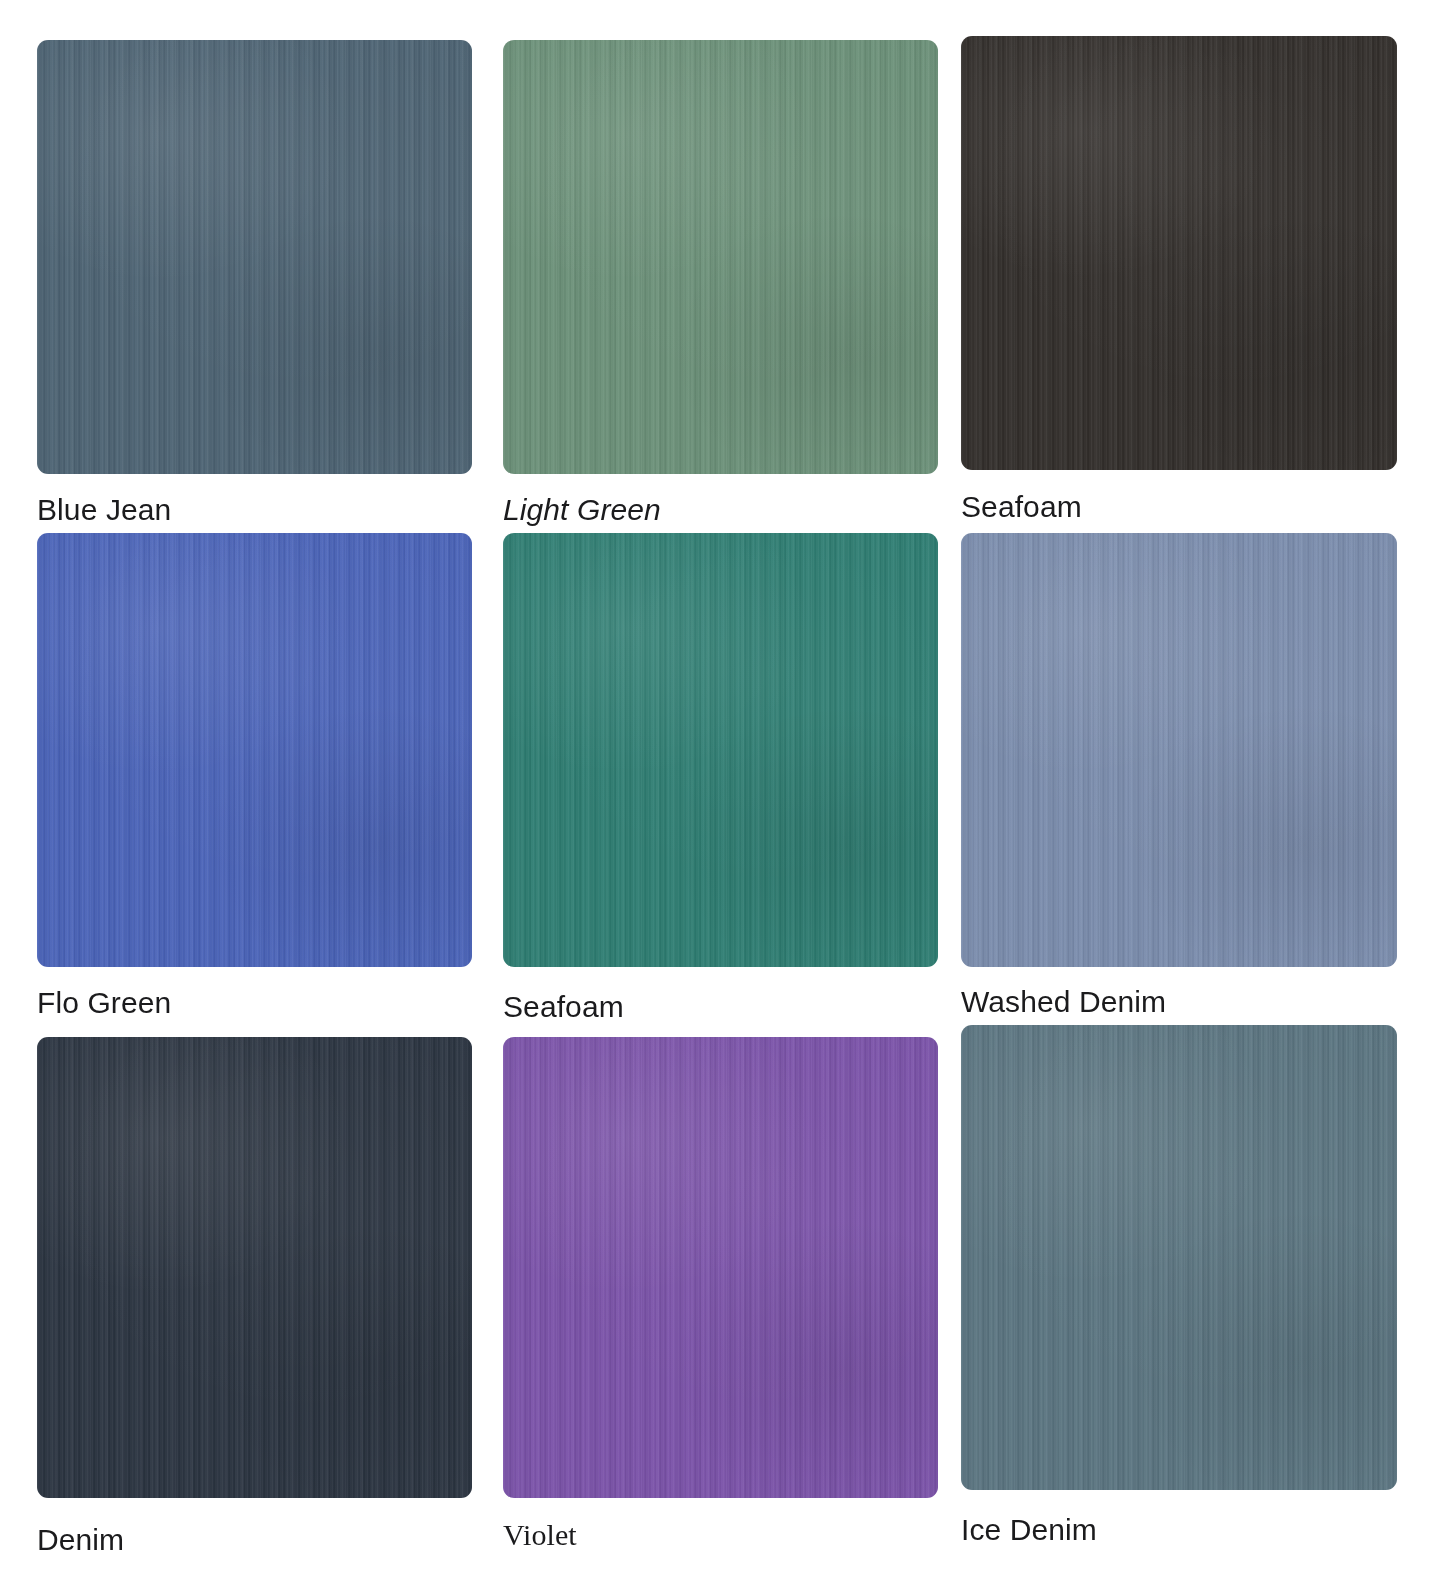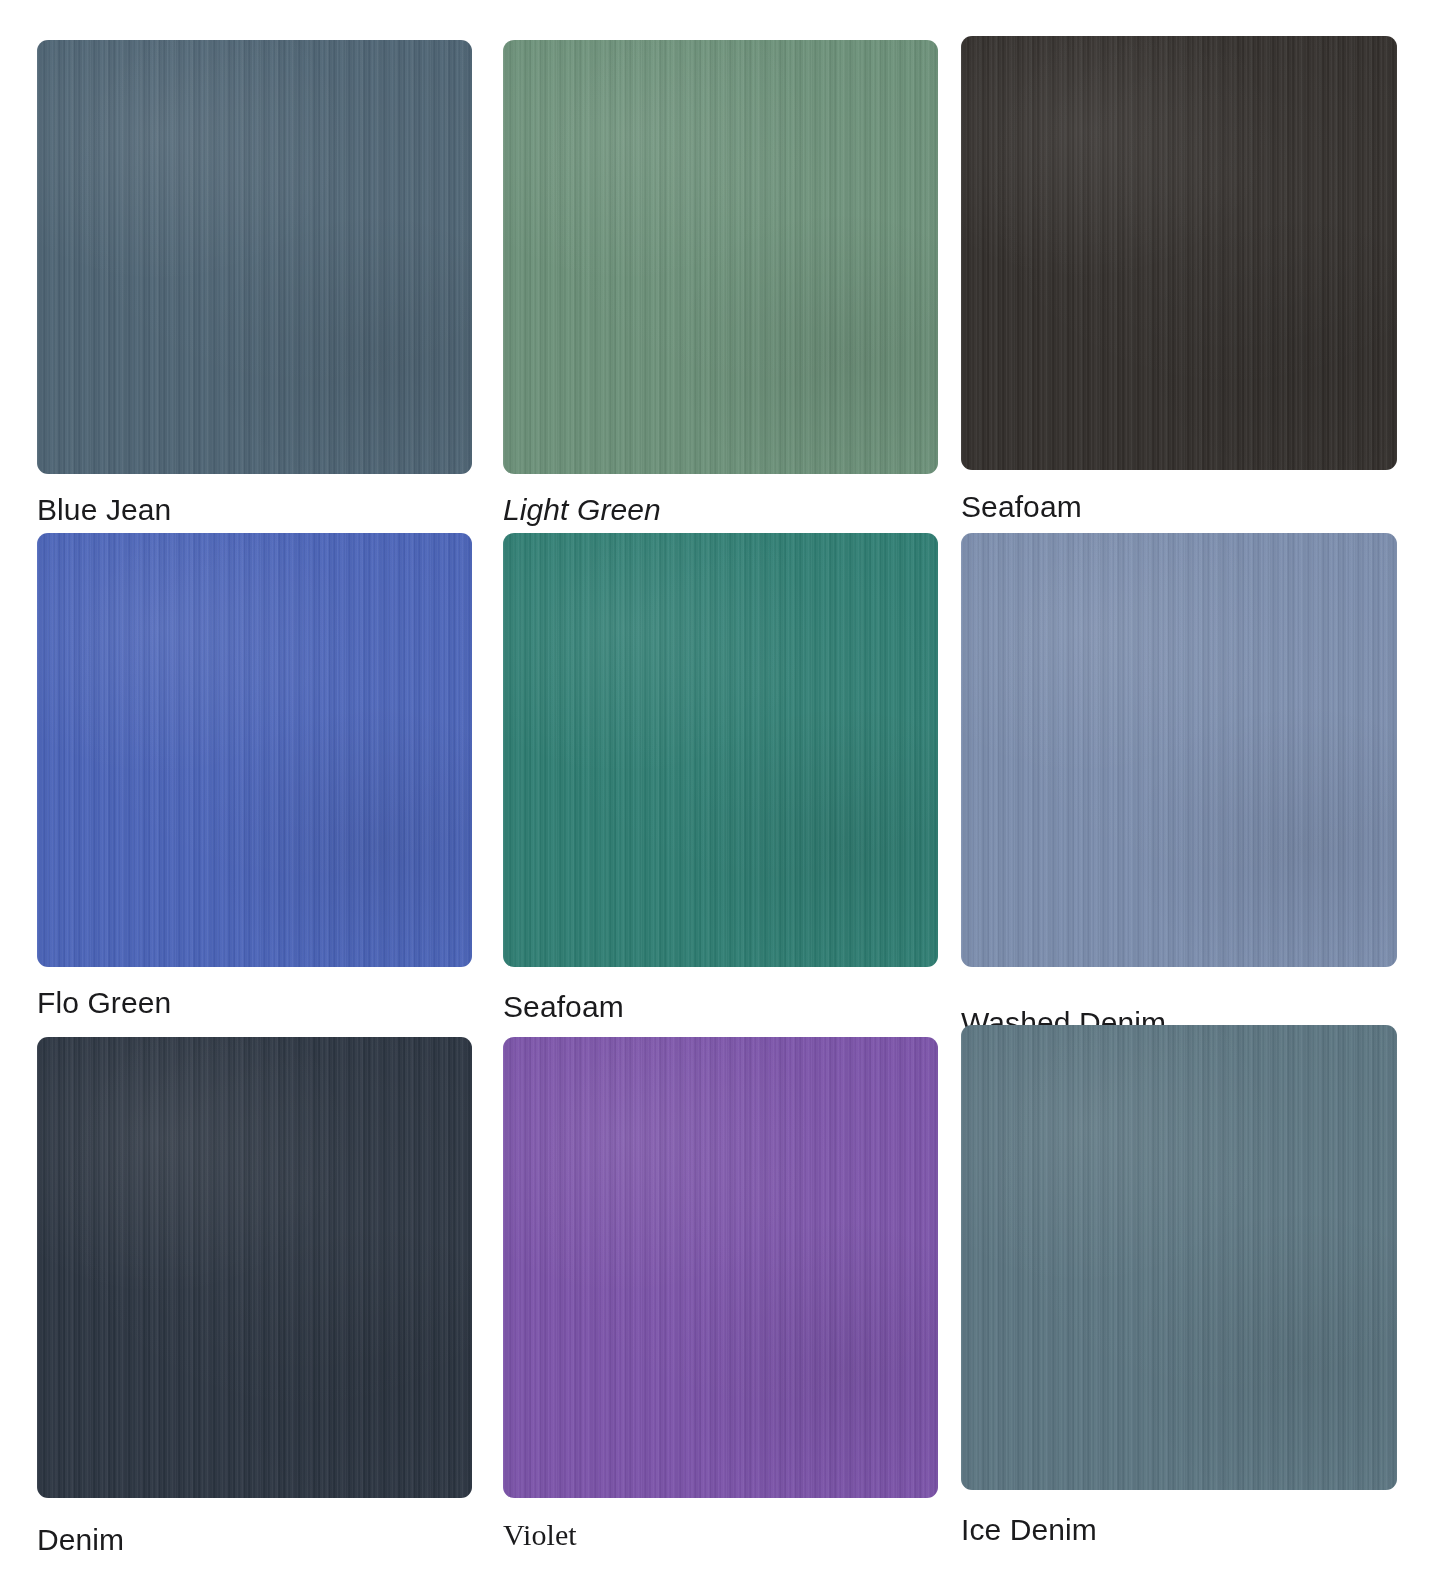--- a/index.html
+++ b/index.html
@@ -105,21 +105,21 @@
       <div class="swatch-chip" style="height: 434px; background-color: rgb(74, 99, 184);"></div>
     </div>
     <div class="swatch-label" style="position: absolute; left: 37px; top: 986px;">Flo Green</div>
     <div class="swatch-cell" style="left: 503px; top: 533px; width: 435px;">
       <div class="swatch-chip" style="height: 434px; background-color: rgb(46, 125, 114);"></div>
     </div>
     <div class="swatch-label" style="position: absolute; left: 503px; top: 990px;">Seafoam</div>
     <div class="swatch-cell" style="left: 961px; top: 533px; width: 436px;">
       <div class="swatch-chip" style="height: 434px; background-color: rgb(122, 140, 172);"></div>
     </div>
-    <div class="swatch-label" style="position: absolute; left: 961px; top: 1006px;">Washed Denim</div>
+    <div class="swatch-label" style="position: absolute; left: 961px; top: 985px;">Washed Denim</div>
     <div class="swatch-cell" style="left: 37px; top: 1037px; width: 435px;">
       <div class="swatch-chip" style="height: 461px; background-color: rgb(43, 52, 65);"></div>
     </div>
     <div class="swatch-label" style="position: absolute; left: 37px; top: 1523px;">Denim</div>
     <div class="swatch-cell" style="left: 503px; top: 1037px; width: 435px;">
       <div class="swatch-chip" style="height: 461px; background-color: rgb(122, 82, 168);"></div>
     </div>
     <div class="swatch-label" style="position: absolute; left: 503px; top: 1518px; font-family: Liberation Serif, serif;">Violet</div>
     <div class="swatch-cell" style="left: 961px; top: 1025px; width: 436px;">
       <div class="swatch-chip" style="height: 465px; background-color: rgb(90, 116, 128);"></div>

